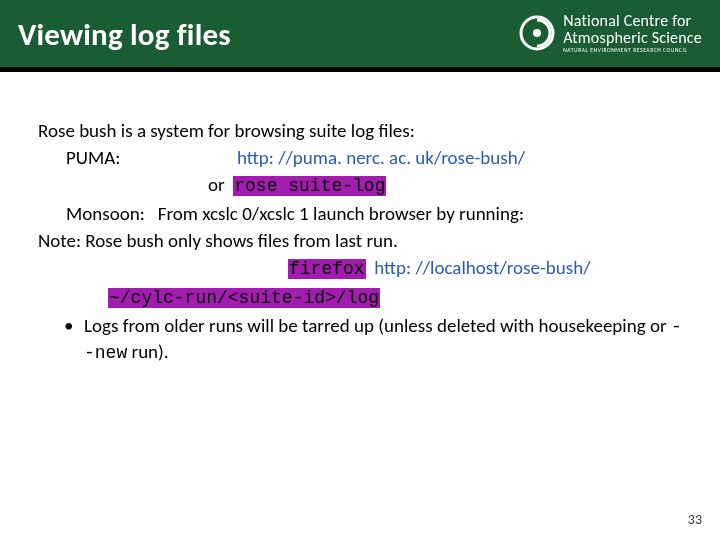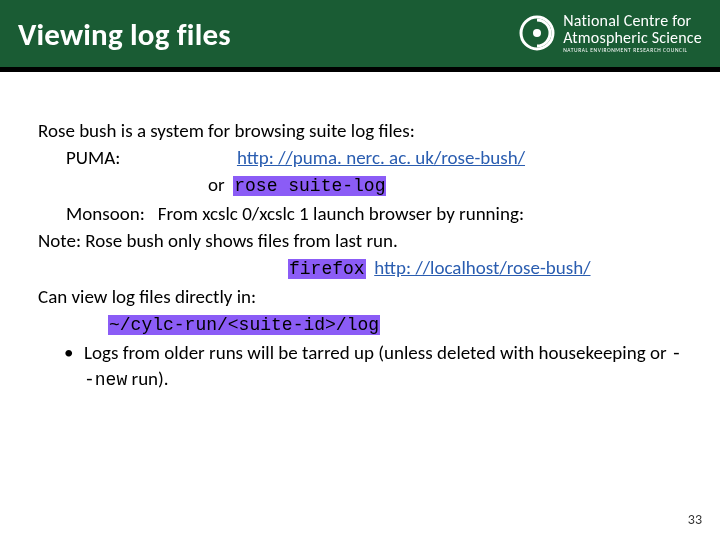--- a/index.html
+++ b/index.html
@@ -47,24 +47,24 @@
     padding: 46px 38px 0 38px;
     font-size: 19px;
     color: #000;
     line-height: 1.32;
   }
   .row { margin-bottom: 2px; }
   .indent1 { padding-left: 28px; }
   .indent-or { padding-left: 170px; }
   .indent-ff { padding-left: 250px; }
   .indent-path { padding-left: 70px; }
-  .link { color: #2a5db0; text-decoration: underline; }
+  .link { color: #2a5db0; }
   .mono {
     font-family: 'Courier New', monospace;
-    background: #8b5cf6;
+    background: #a21caf;
     font-size: 18px;
     padding: 0 1px;
   }
   .mono-plain {
     font-family: 'Courier New', monospace;
     font-size: 18px;
   }
   ul.bullets {
     list-style: none;
     padding-left: 26px;
@@ -130,21 +130,20 @@
     <span>From xcslc 0/xcslc 1 launch browser by running:</span>
   </div>
 
   <div class="row gap-top">Note: Rose bush only shows files from last run.</div>
 
   <div class="row indent-ff">
     <span class="mono">firefox</span>
     &nbsp;<span class="link">http: //localhost/rose-bush/</span>
   </div>
 
-  <div class="row">Can view log files directly in:</div>
 
   <div class="row indent-path">
     <span class="mono">~/cylc-run/&lt;suite-id&gt;/log</span>
   </div>
 
   <ul class="bullets">
     <li>
       <span>Logs from older runs will be tarred up (unless deleted with housekeeping or </span><span class="mono-plain">--new</span><span> run).</span>
     </li>
   </ul>

